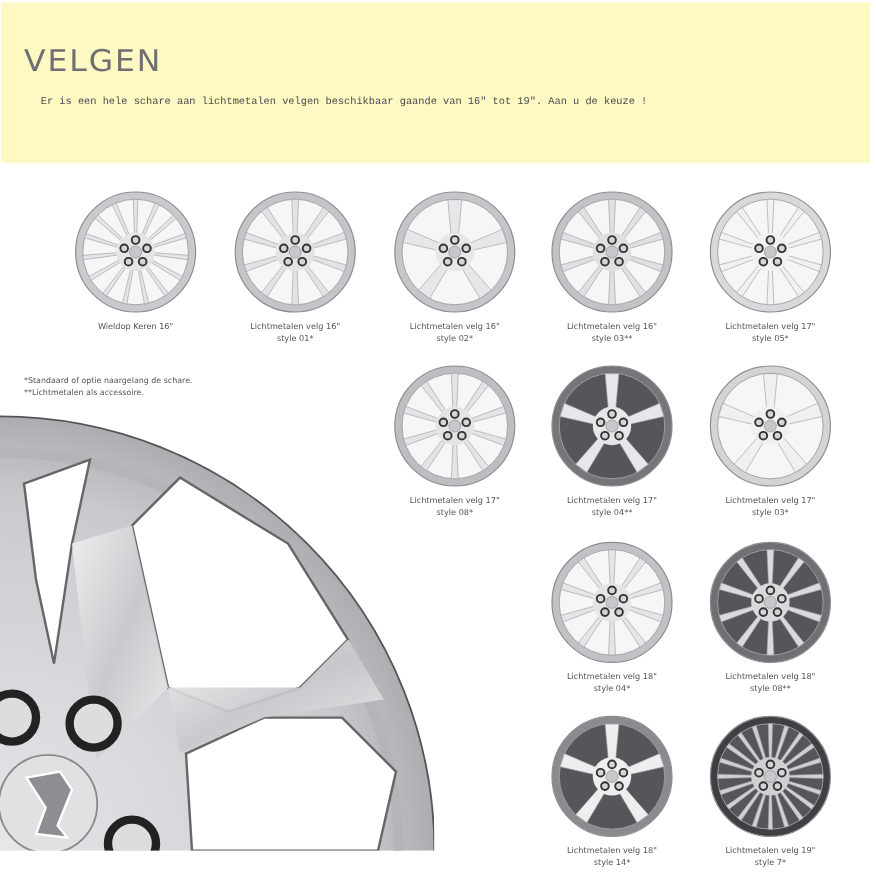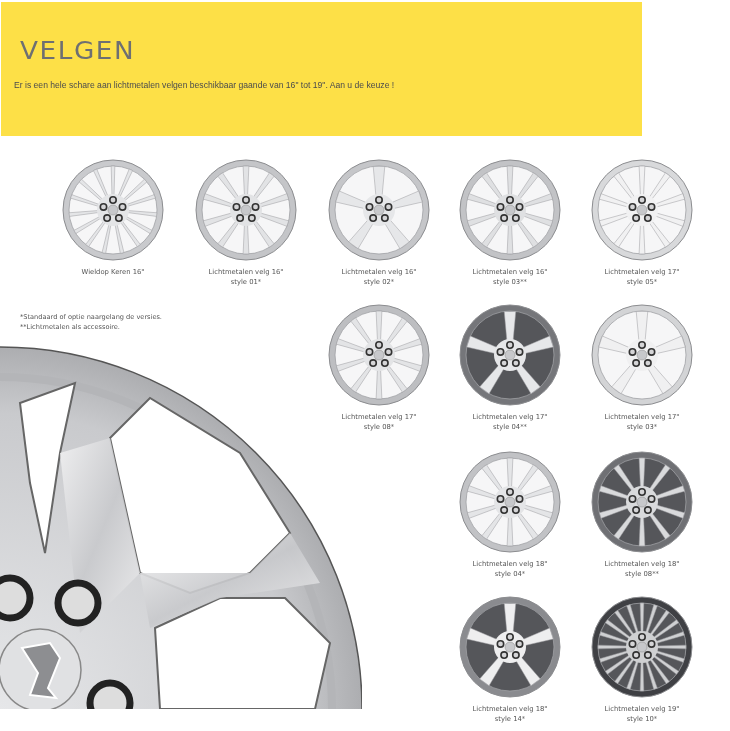--- a/index.html
+++ b/index.html
@@ -1,35 +1,35 @@
 <!DOCTYPE html>
 <html><head>
 <meta charset="utf-8">
 <style>
   html, body { margin: 0; padding: 0; background: #ffffff; }
   body { width: 730px; height: 731px; position: relative; overflow: hidden; font-family: "DejaVu Sans", "Liberation Sans", sans-serif; color: #555; }
-  .header { position: absolute; left: 1px; top: 2px; width: 641px; height: 134px; background: #fde047; }
+  .header { position: absolute; left: 1px; top: 2px; width: 724px; height: 134px; background: #fef9c3; }
   .title { position: absolute; left: 19px; top: 34px; font-size: 25px; font-weight: 300; letter-spacing: 1.5px; color: #6e6f72; font-family: "DejaVu Sans", sans-serif; font-weight: normal; transform: scaleX(1.05); transform-origin: left; }
-  .subtitle { position: absolute; left: 13px; top: 78px; font-size: 8.6px; color: #4a4b4d; font-family: Liberation Sans, sans-serif; }
+  .subtitle { position: absolute; left: 33px; top: 78px; font-size: 8.6px; color: #4a4b4d; font-family: Liberation Mono, monospace; }
   .notes { position: absolute; left: 20px; top: 312px; font-size: 6.6px; line-height: 10px; color: #555; }
   .big-wheel { position: absolute; left: 0; top: 343px; width: 362px; height: 366px; overflow: hidden; }
   .wheel-item { position: absolute; width: 120px; text-align: center; }
   .wheel-item svg { display: block; margin: 0 auto; }
   .caption { font-size: 6.8px; line-height: 10px; color: #555; margin-top: 5px; }
 </style>
 </head>
 <body>
 
 <div class="header">
   <div class="title">VELGEN</div>
   <div class="subtitle">Er is een hele schare aan lichtmetalen velgen beschikbaar gaande van 16" tot 19".  Aan u de keuze !</div>
 </div>
 
 <div class="notes">
-  <div>*Standaard of optie naargelang de versies.</div>
+  <div>*Standaard of optie naargelang de schare.</div>
   <div>**Lichtmetalen als accessoire.</div>
 </div>
 
 <div class="big-wheel">
   <svg width="362" height="366" viewBox="0 0 362 366">
     <defs>
       <radialGradient id="bgRim" cx="0" cy="366" r="370" gradientUnits="userSpaceOnUse">
         <stop offset="0" stop-color="#e6e7e9"></stop>
         <stop offset="0.8" stop-color="#c9cacd"></stop>
         <stop offset="1" stop-color="#a9aaad"></stop>
@@ -369,16 +369,16 @@
     <circle cx="52" cy="52" r="16" fill="#cfd0d2"></circle>
     <circle cx="52" cy="42" r="3.2" fill="#d5d5d7" stroke="#333" stroke-width="1.6"></circle>
         <circle cx="61.510565162951536" cy="48.90983005625053" r="3.2" fill="#d5d5d7" stroke="#333" stroke-width="1.6"></circle>
         <circle cx="57.877852522924734" cy="60.09016994374947" r="3.2" fill="#d5d5d7" stroke="#333" stroke-width="1.6"></circle>
         <circle cx="46.12214747707527" cy="60.09016994374947" r="3.2" fill="#d5d5d7" stroke="#333" stroke-width="1.6"></circle>
         <circle cx="42.489434837048464" cy="48.90983005625053" r="3.2" fill="#d5d5d7" stroke="#333" stroke-width="1.6"></circle>
     <circle cx="52" cy="52" r="5" fill="#c7c8cb" stroke="#888" stroke-width="0.5"></circle>
   </svg>
       <div class="caption">
        <div>Lichtmetalen velg 19"</div>
-       <div>style 10*</div>
+       <div>style 7*</div>
      </div>
     </div>
   </div>
 
 </body></html>

